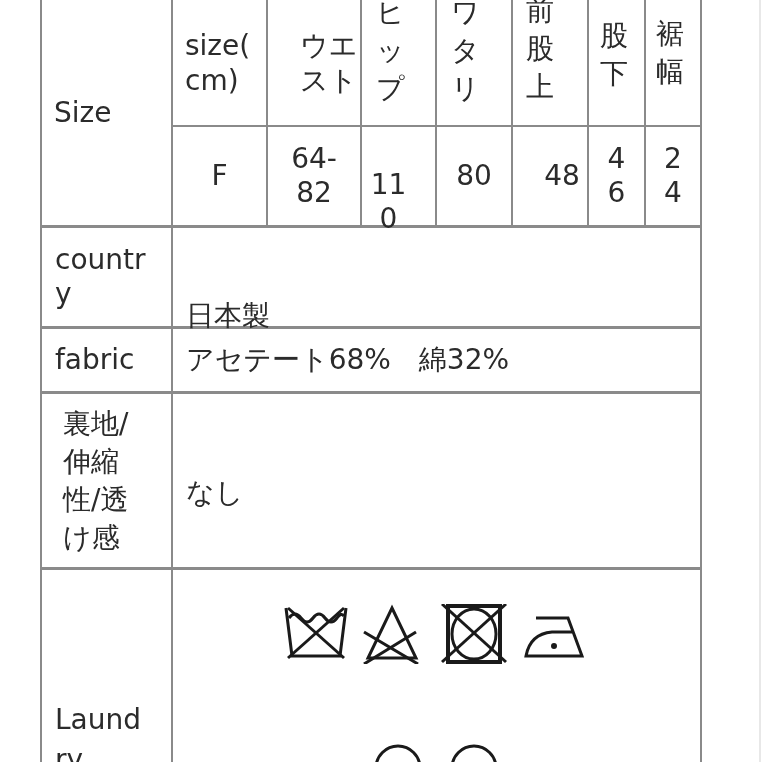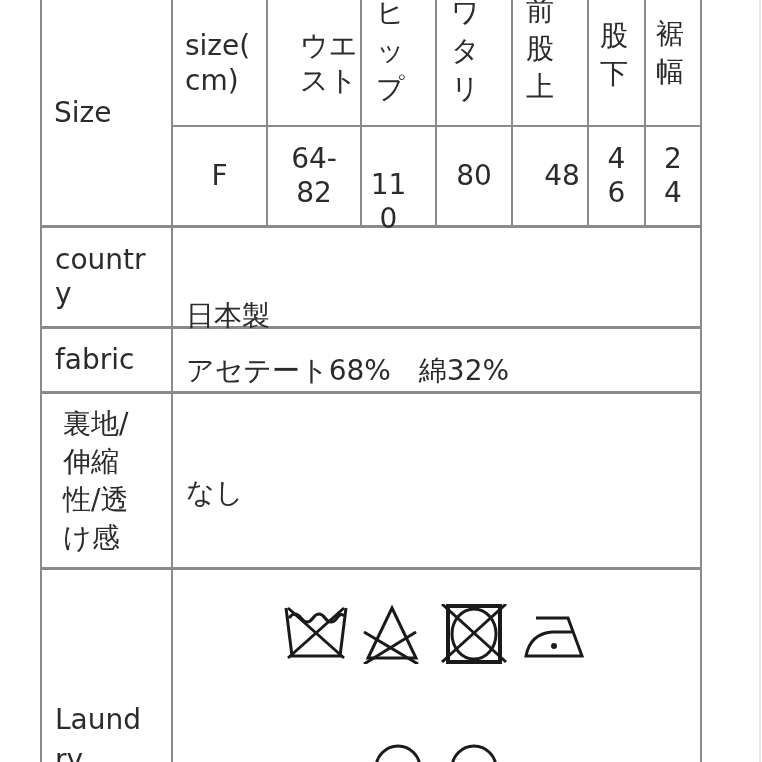--- a/index.html
+++ b/index.html
@@ -63,21 +63,21 @@
 <div class="cell center v" style="left:589px;top:127px;width:55px;height:98px;">4
 6</div>
 <div class="cell center v" style="left:646px;top:127px;width:54px;height:98px;">2
 4</div>
 
 <div class="cell left v" style="left:42px;top:228px;width:129px;height:98px;">countr
 y</div>
 <div class="cell left" style="left:173px;top:228px;width:527px;height:98px;margin-top:39px;">日本製</div>
 
 <div class="cell left" style="left:42px;top:329px;width:129px;height:62px;">fabric</div>
-<div class="cell left" style="left:173px;top:340px;width:480px;height:62px;white-space:pre;border-radius:8px;">アセテート68%　綿32%</div>
+<div class="cell left" style="left:173px;top:329px;width:480px;height:62px;white-space:pre;border-radius:8px;">アセテート68%　綿32%</div>
 
 <div class="cell left v" style="left:42px;top:394px;width:129px;height:173px;line-height:38px;margin-left:8px;">裏地/
 伸縮
 性/透
 け感</div>
 <div class="cell left" style="left:173px;top:394px;width:527px;height:198px;">なし</div>
 
 <div class="cell left v" style="left:42px;top:700px;width:129px;height:80px;align-items:flex-start;line-height:40px;">Laund
 ry</div>
 

